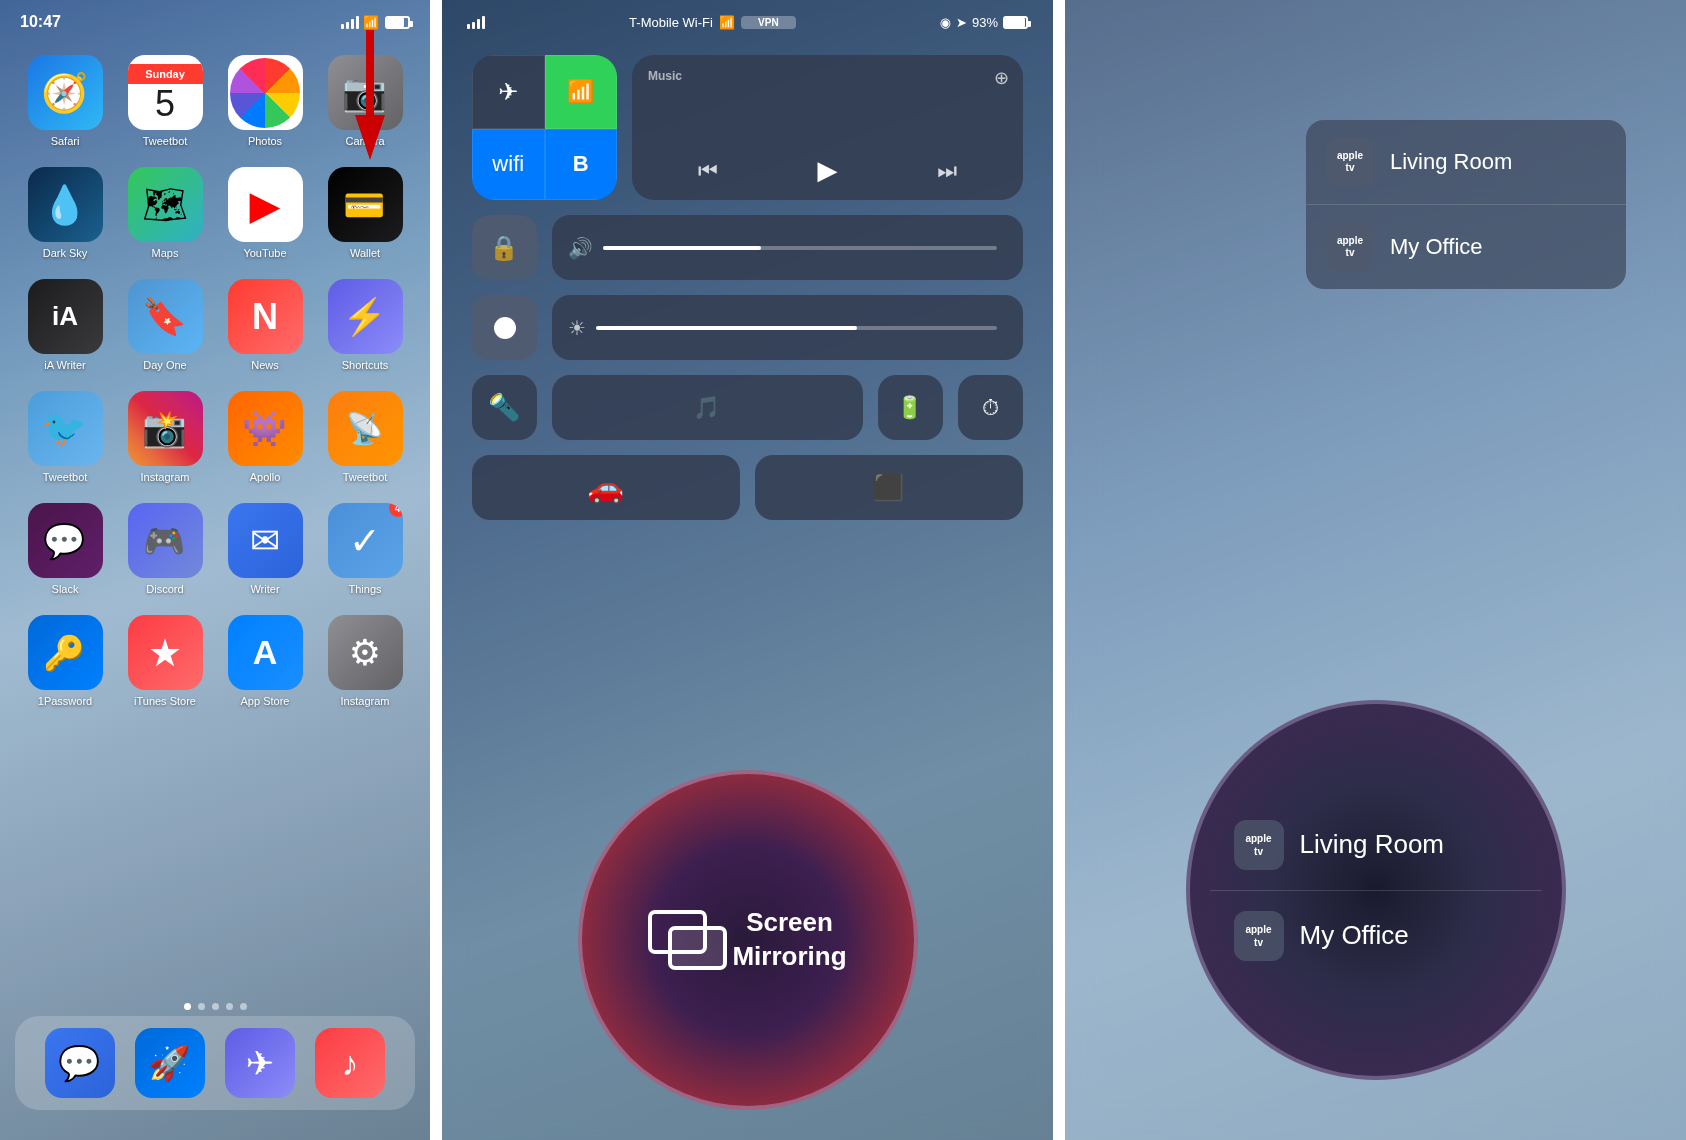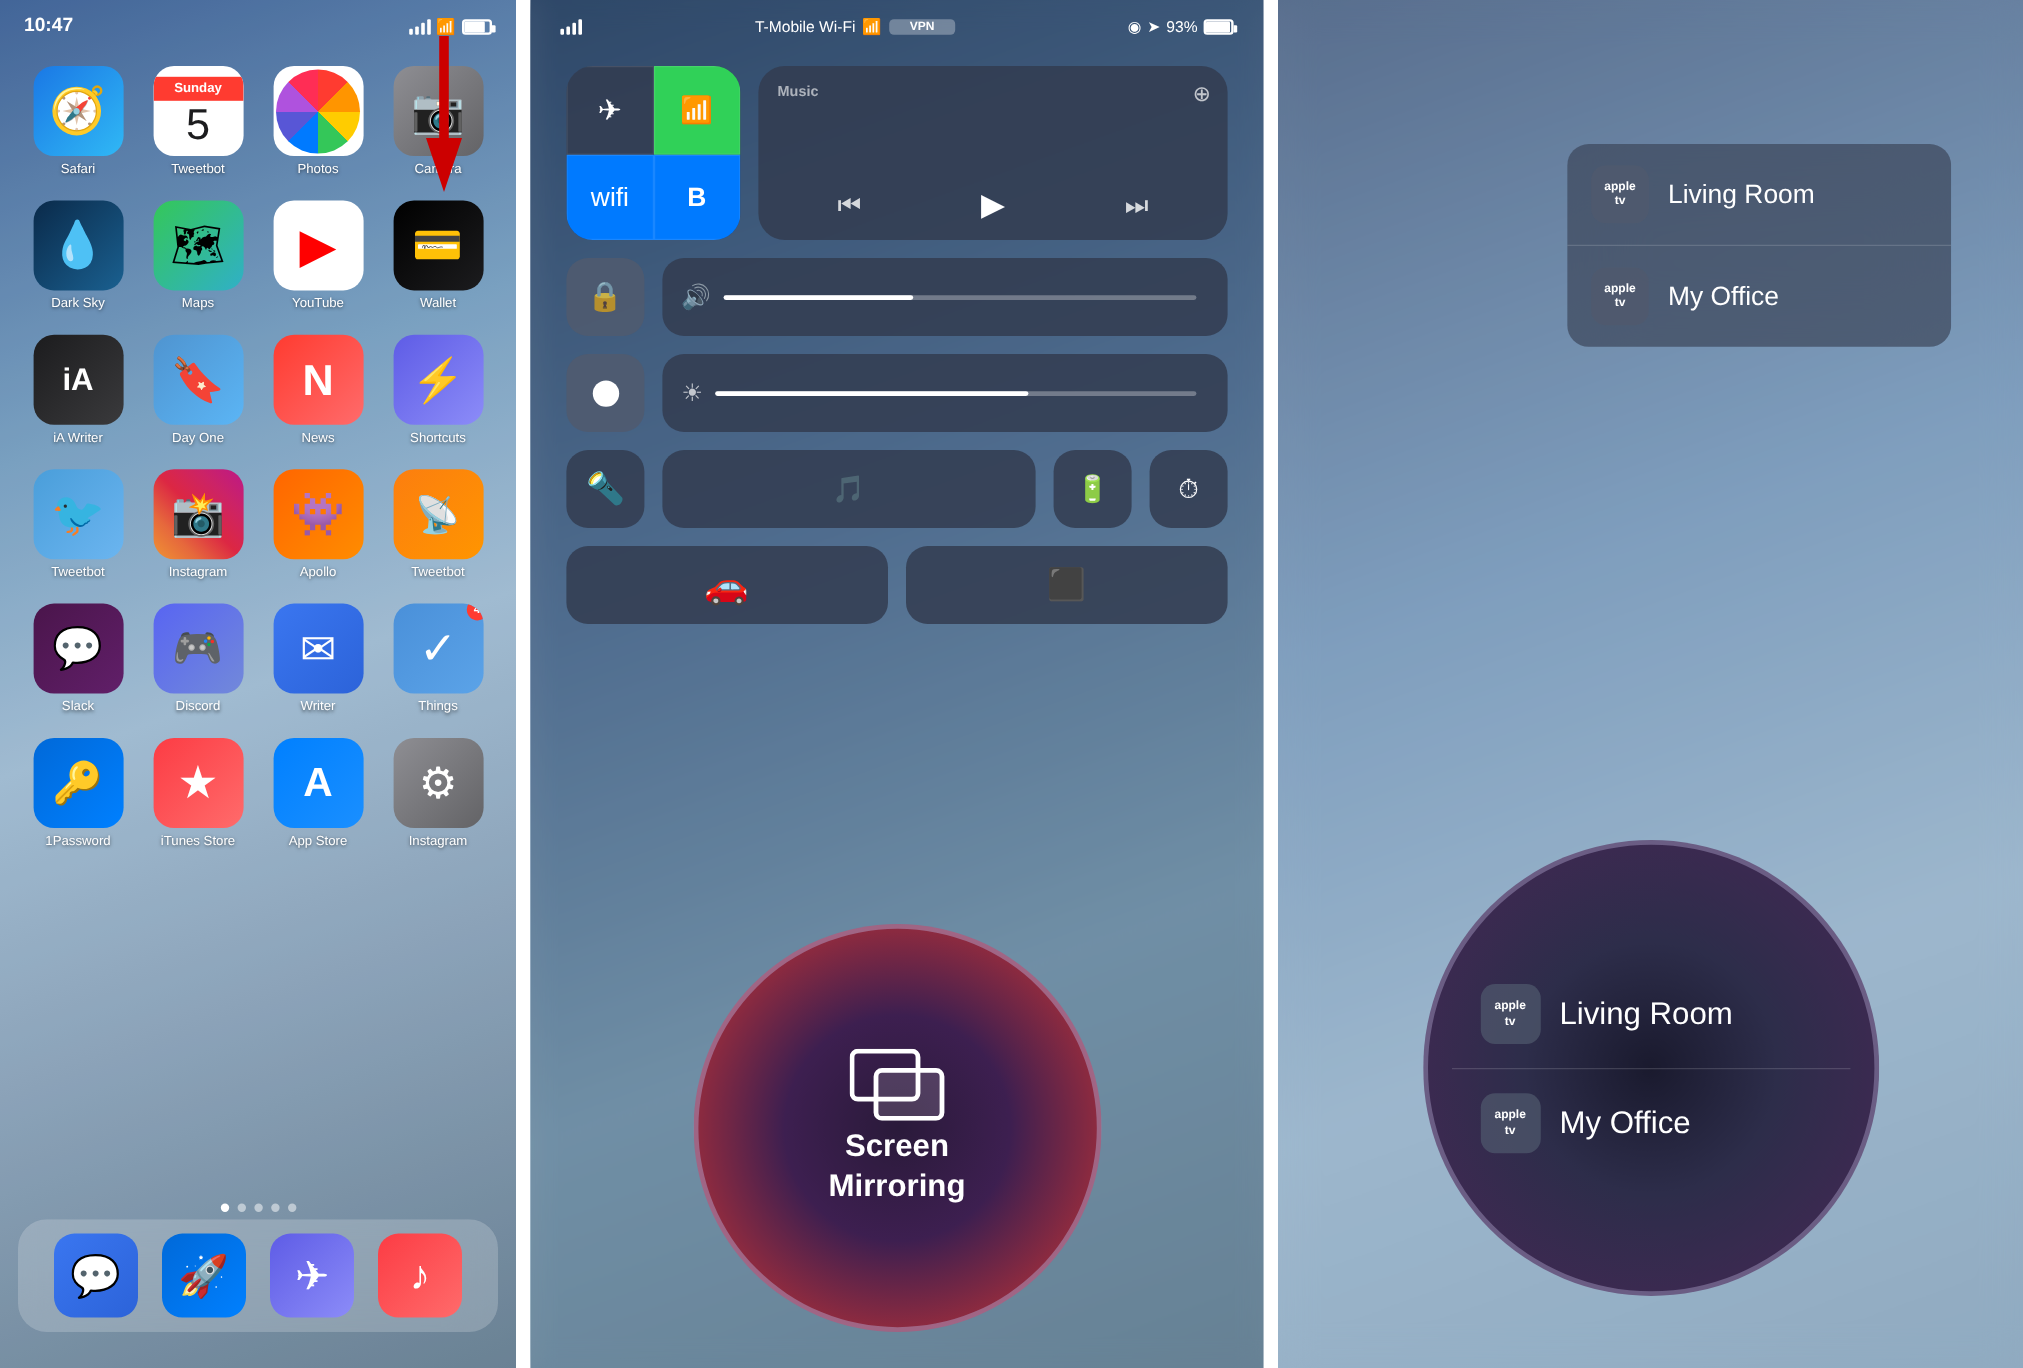--- a/index.html
+++ b/index.html
@@ -338,21 +338,21 @@
 
     
     .screen-mirror-circle {
       position: absolute;
       width: 340px;
       height: 340px;
       border-radius: 50%;
       background: radial-gradient(circle, #2a1a3a 0%, #3d1f50 40%, #8a2a40 70%, #c04060 100%);
       border: 4px solid rgba(180,160,200,0.5);
       display: flex;
-      flex-direction: column;
+      flex-direction: row;
       align-items: center;
       justify-content: center;
       gap: 4px;
       z-index: 20;
       bottom: 50px;
       left: 50%;
       transform: translateX(-50%);
     }
 
     .screen-mirror-text {

